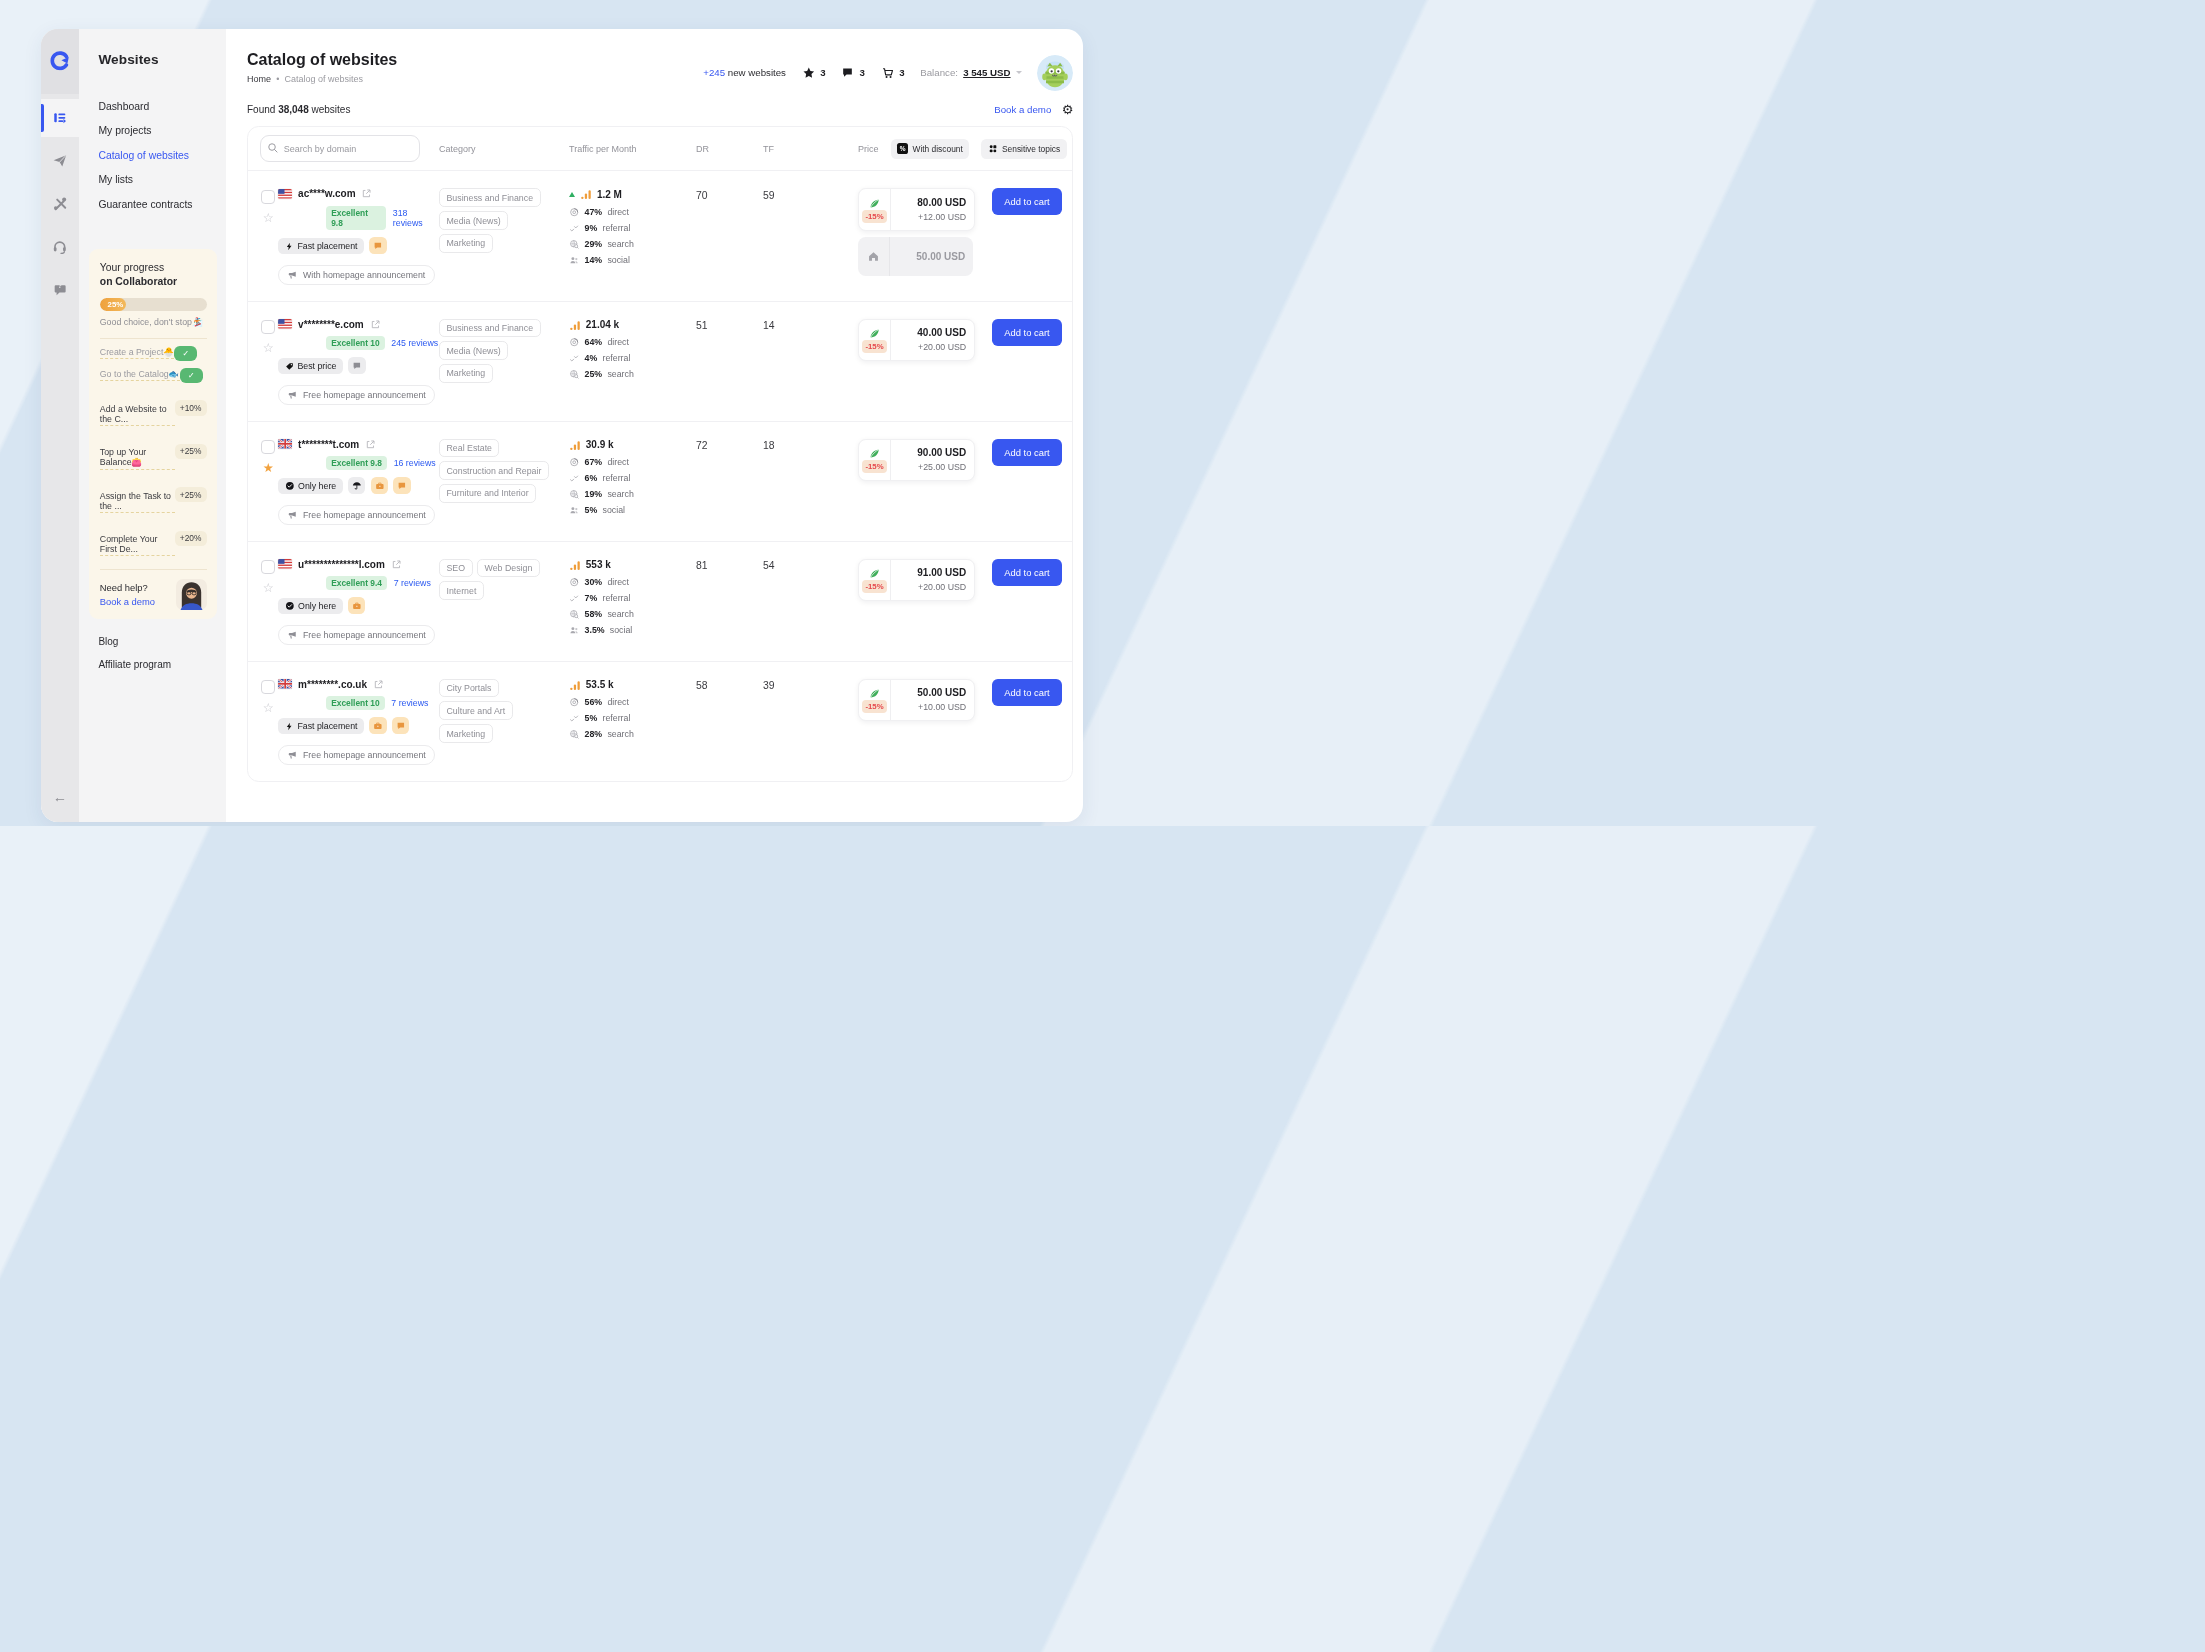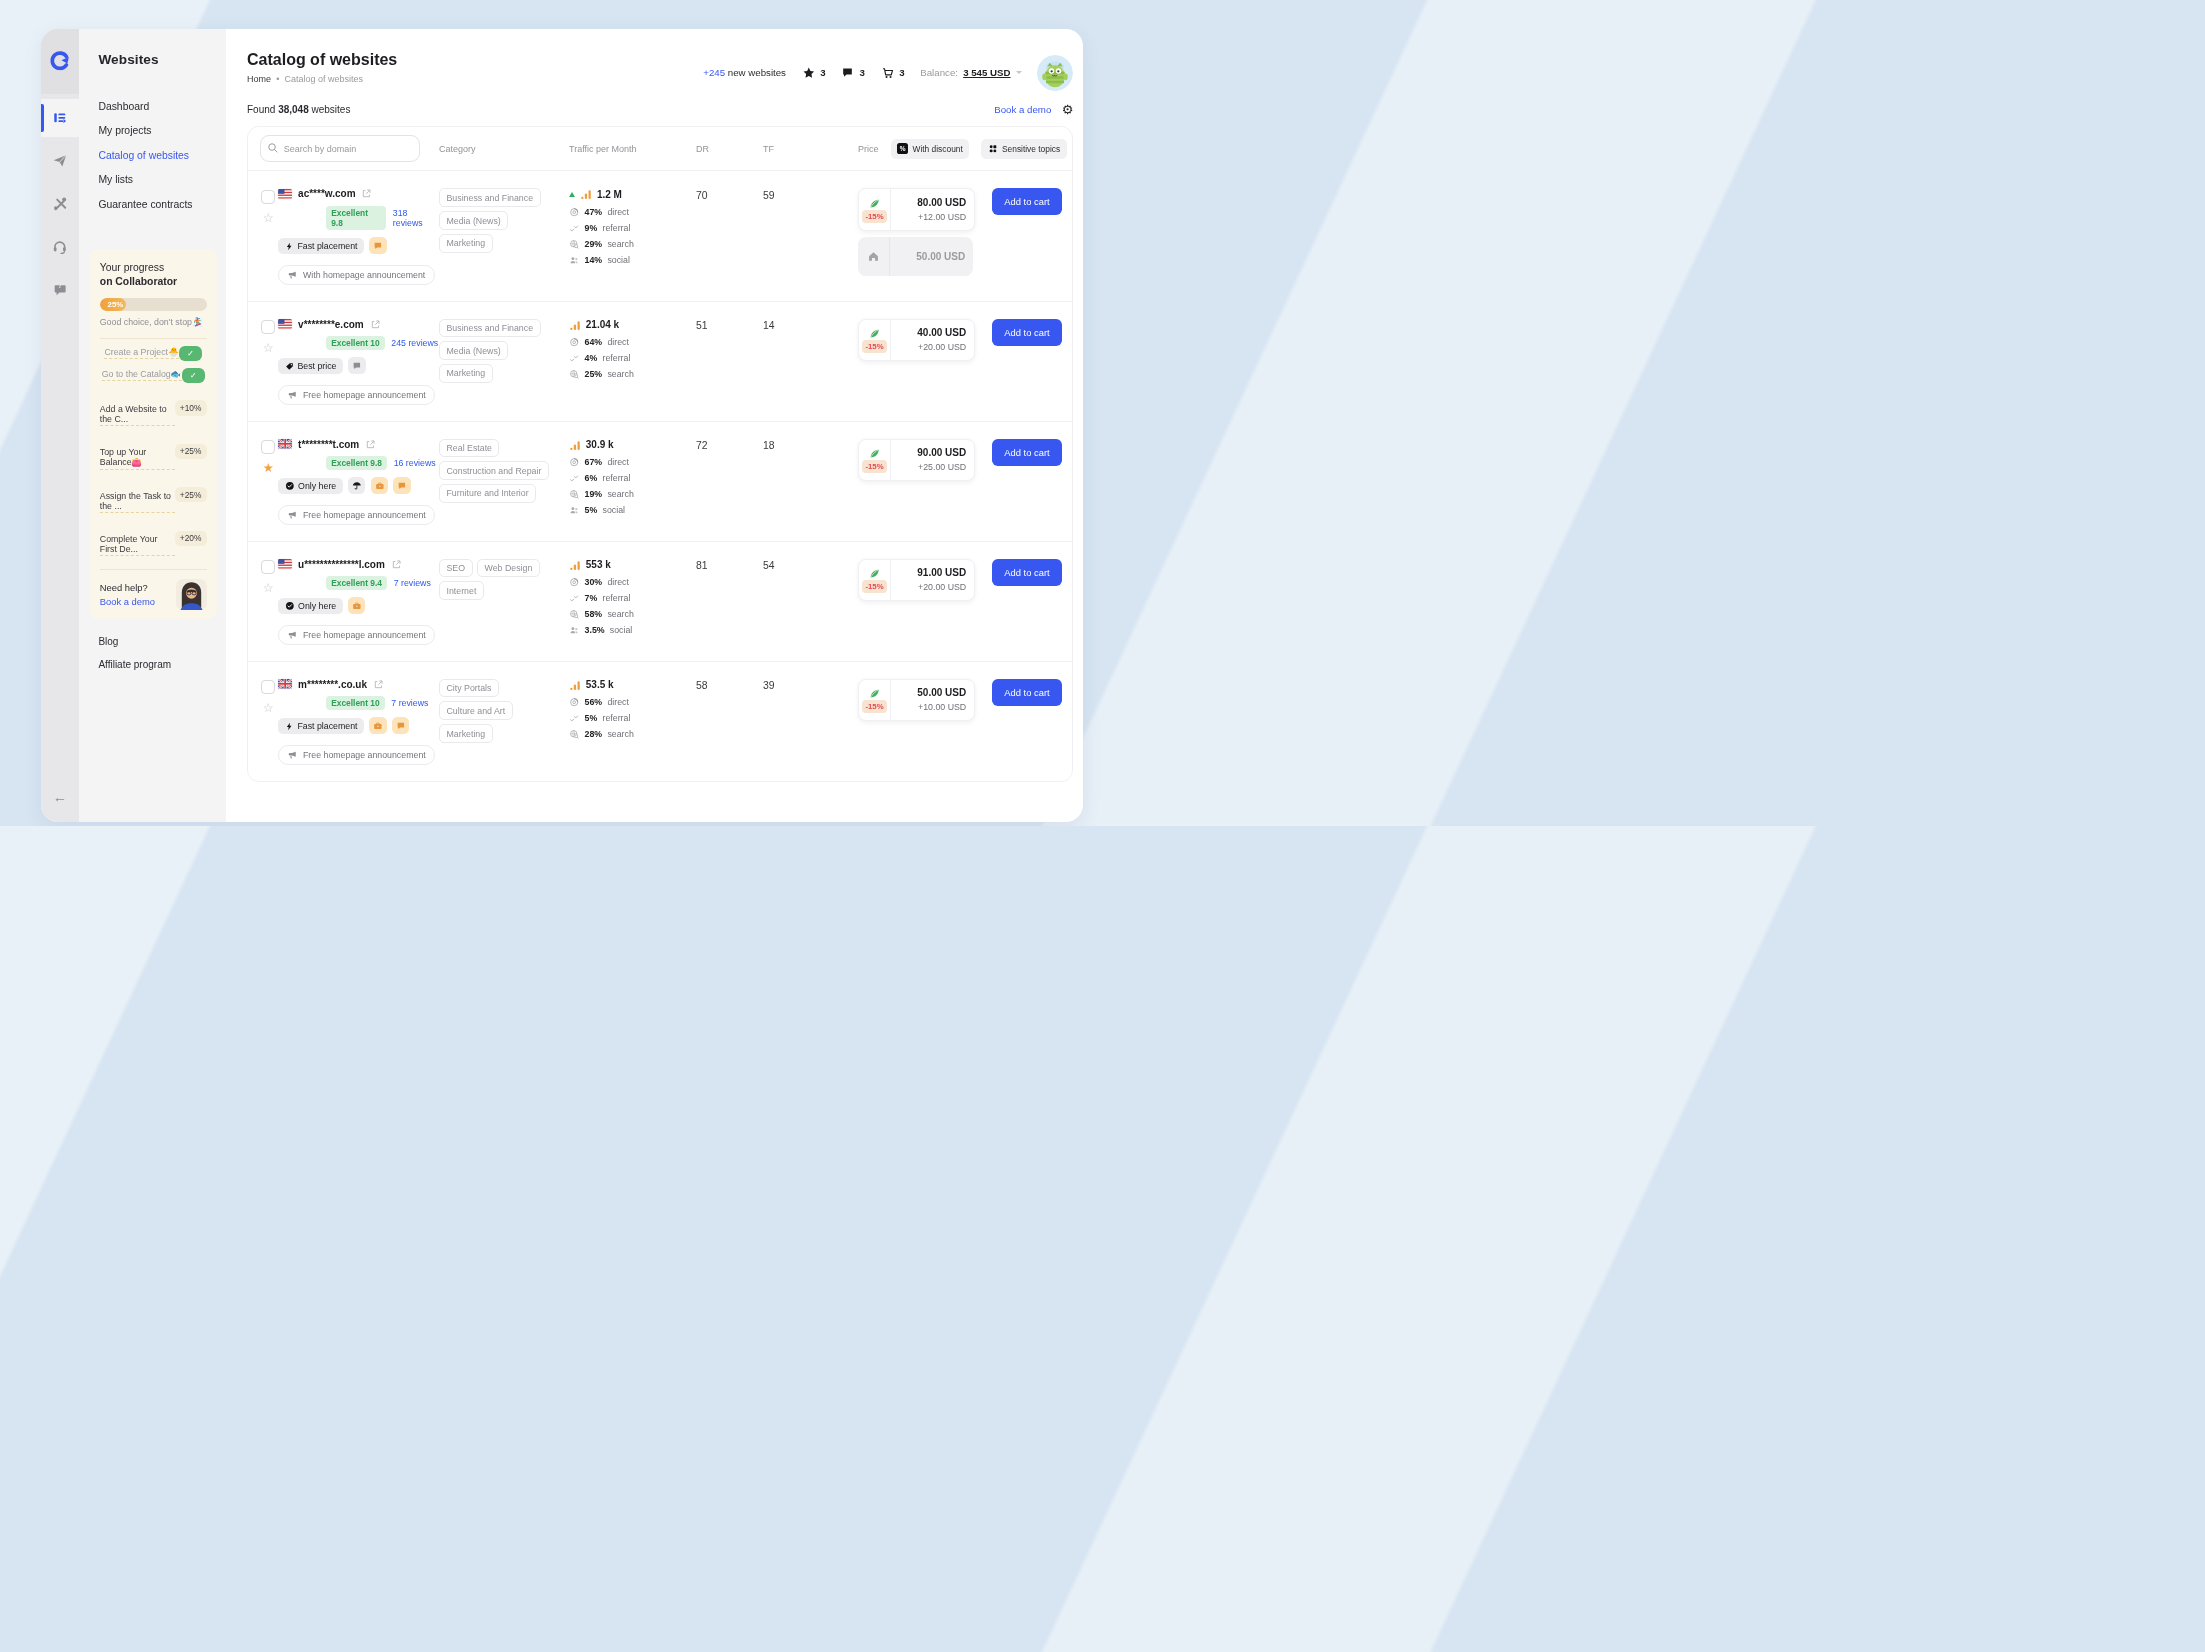--- a/index.html
+++ b/index.html
@@ -29,21 +29,21 @@
   .nav a.active{color:#3857f0;}
 
   .prog{margin-top:39px;background:#fbf6ea;border-radius:9px;padding:11.7px 10.4px 9px;}
   .prog h3{margin:0;font-size:10.4px;font-weight:400;color:#2b2b30;line-height:1.35;}
   .prog h3 b{display:block;font-weight:700;}
   .pbar{margin-top:9px;height:13px;border-radius:6.5px;background:#e7dfd0;position:relative;overflow:hidden;}
   .pfill{position:absolute;left:0;top:0;bottom:0;width:25%;border-radius:6.5px;background:linear-gradient(90deg,#efa13c,#f2b95c);display:flex;align-items:center;}
   .pfill span{color:#fff;font-size:7.8px;font-weight:700;padding-left:7.8px;}
   .pnote{margin-top:6.5px;font-size:8.8px;color:#8d8d93;}
   .pdiv{border-top:0.6px solid #eee4cf;margin:10.4px 0 3.9px;}
-  .task{display:flex;align-items:center;justify-content:center;margin-top:7.1px;}
+  .task{display:flex;align-items:center;justify-content:flex-start;margin-top:7.1px;}
   .task .tl{font-size:8.8px;color:#9a9aa0;border-bottom:0.6px dashed #e5d49f;padding-bottom:1.3px;}
   .task .tl.dark{color:#3a3a3f;margin-top:14px;}
   .task .chk{width:23px;height:15px;border-radius:5.8px;background:#58b872;color:#fff;display:flex;align-items:center;justify-content:center;font-size:7.8px;font-weight:700;}
   .task .bon{background:#f4edda;border-radius:5.2px;font-size:8.4px;color:#3a3a3f;padding:2.6px 5.2px;white-space:nowrap;}
   .helpbox{display:flex;align-items:center;justify-content:space-between;margin-top:13px;padding-top:9px;border-top:0.6px solid #eee4cf;}
   .helpbox .ht{font-size:9.4px;color:#2b2b30;line-height:1.5;}
   .helpbox a{color:#3857f0;text-decoration:none;cursor:pointer;}
   .footlinks{margin:17px 0 19.5px 9px;display:flex;flex-direction:column;gap:11.7px;}
   .footlinks a{font-size:10px;color:#2b2b30;text-decoration:none;cursor:pointer;}
 

